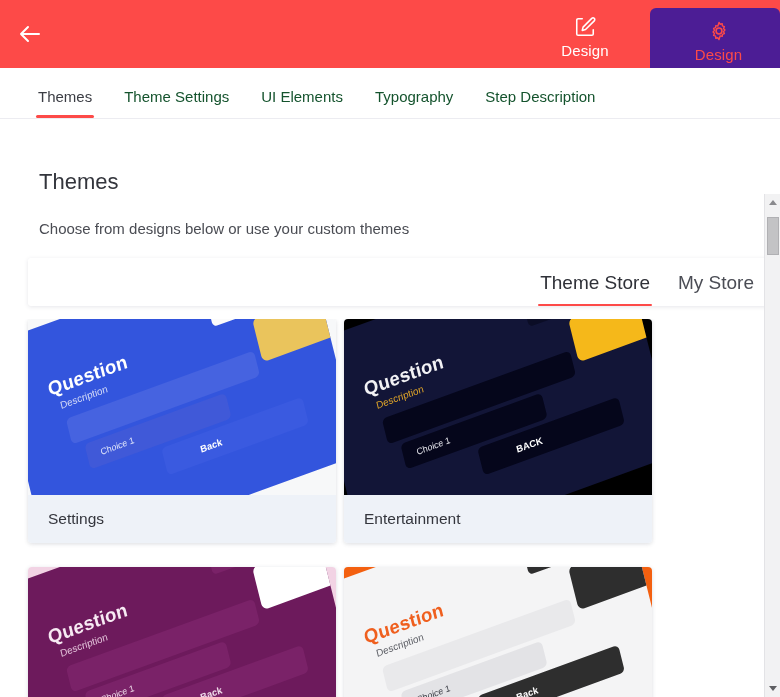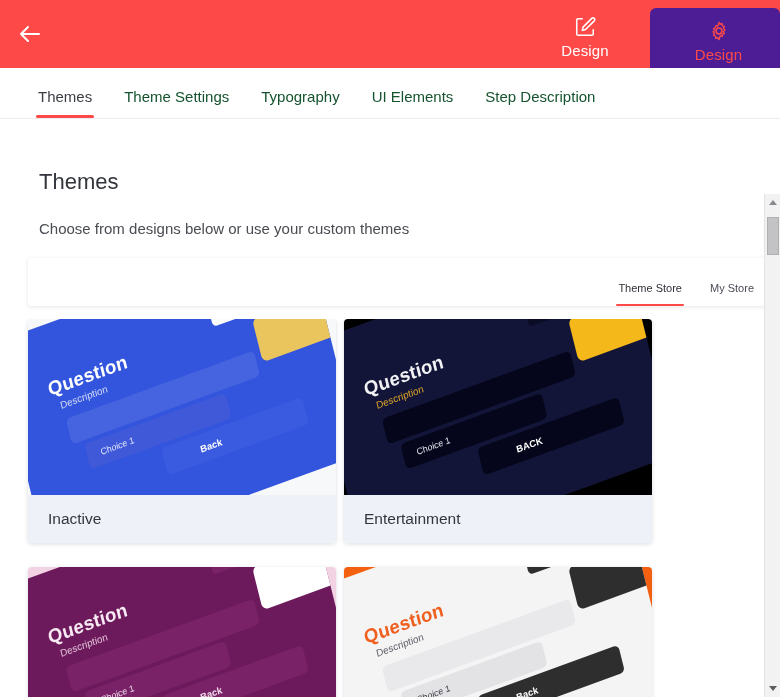--- a/index.html
+++ b/index.html
@@ -63,21 +63,21 @@
 
   
   .subtab-panel {
     position:absolute; left:28px; top:139px; width:740px; height:48px;
     background:#ffffff; border-radius:3px;
     box-shadow:0 1px 4px rgba(60,64,90,.13);
     display:flex; align-items:flex-end; justify-content:flex-end;
     padding-right:14px;
   }
   .subtab {
-    position:relative; font-size:11px; color:#4b4d55;
+    position:relative; font-size:19px; color:#4b4d55;
     padding-bottom:12px; margin-left:28px; cursor:pointer; white-space:nowrap;
   }
   .subtab.active { color:#2f3138; }
   .subtab.active::after {
     content:""; position:absolute; left:-2px; right:-2px; bottom:0;
     height:2.5px; background:#fd4a48; border-radius:2px;
   }
 
   
   .grid-wrap { position:absolute; left:0; top:200px; width:780px; height:378px; overflow:hidden; }
@@ -181,22 +181,22 @@
           </svg>
         </span>
         <span class="mt-label">Design</span>
       </div>
     </div>
   </div>
 
   <div class="tabbar">
     <div class="tab active">Themes</div>
     <div class="tab">Theme Settings</div>
+    <div class="tab">UI Elements</div>
     <div class="tab">Typography</div>
-    <div class="tab">UI Elements</div>
     <div class="tab">Step Description</div>
   </div>
 
   <div class="content">
     <div class="page-title">Themes</div>
     <div class="page-sub">Choose from designs below or use your custom themes</div>
 
     <div class="subtab-panel">
       <div class="subtab active">Theme Store</div>
       <div class="subtab">My Store</div>
@@ -210,21 +210,21 @@
                 <div class="stripe" style="background: rgb(234, 196, 92);"></div>
                 <div class="inputbar" style="background: rgb(70, 99, 224);"></div>
                 <div class="q" style="color: rgb(255, 255, 255);">Question</div>
                 <div class="desc" style="color: rgb(214, 220, 247);">Description</div>
                 <div class="ch1" style="background: rgb(64, 89, 216); color: rgb(227, 232, 251);">Choice 1</div>
                 <div class="ch2" style="background: rgb(251, 251, 251); color: rgb(58, 60, 68);">Choice 2</div>
                 <div class="back" style="background: rgb(58, 90, 224); color: rgb(255, 255, 255);">Back</div>
                 <div class="accent" style="background: rgb(234, 196, 92);"></div>
               </div>
             </div>
-            <div class="card-foot">Inactive</div>
+            <div class="card-foot">Settings</div>
           </div>
           <div class="theme-card">
             <div class="preview" style="background: rgb(0, 0, 0);">
               <div class="mock" style="background: rgb(18, 21, 55);">
                 <div class="stripe" style="background: rgb(245, 184, 26);"></div>
                 <div class="inputbar" style="background: rgb(5, 6, 27);"></div>
                 <div class="q" style="color: rgb(242, 242, 245);">Question</div>
                 <div class="desc" style="color: rgb(224, 165, 40);">Description</div>
                 <div class="ch1" style="background: rgb(5, 6, 27); color: rgb(233, 233, 239);">Choice 1</div>
                 <div class="ch2" style="background: rgb(11, 13, 38); color: rgb(237, 237, 242);">Choice 2</div>

